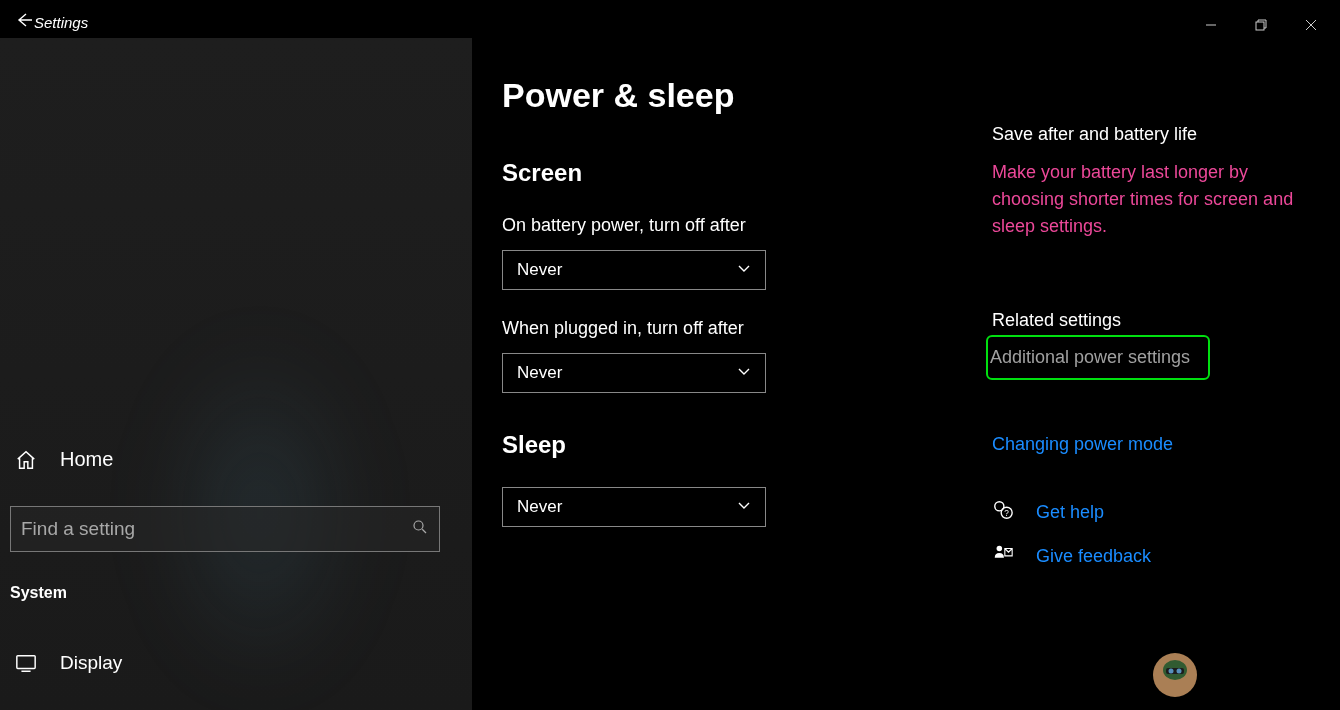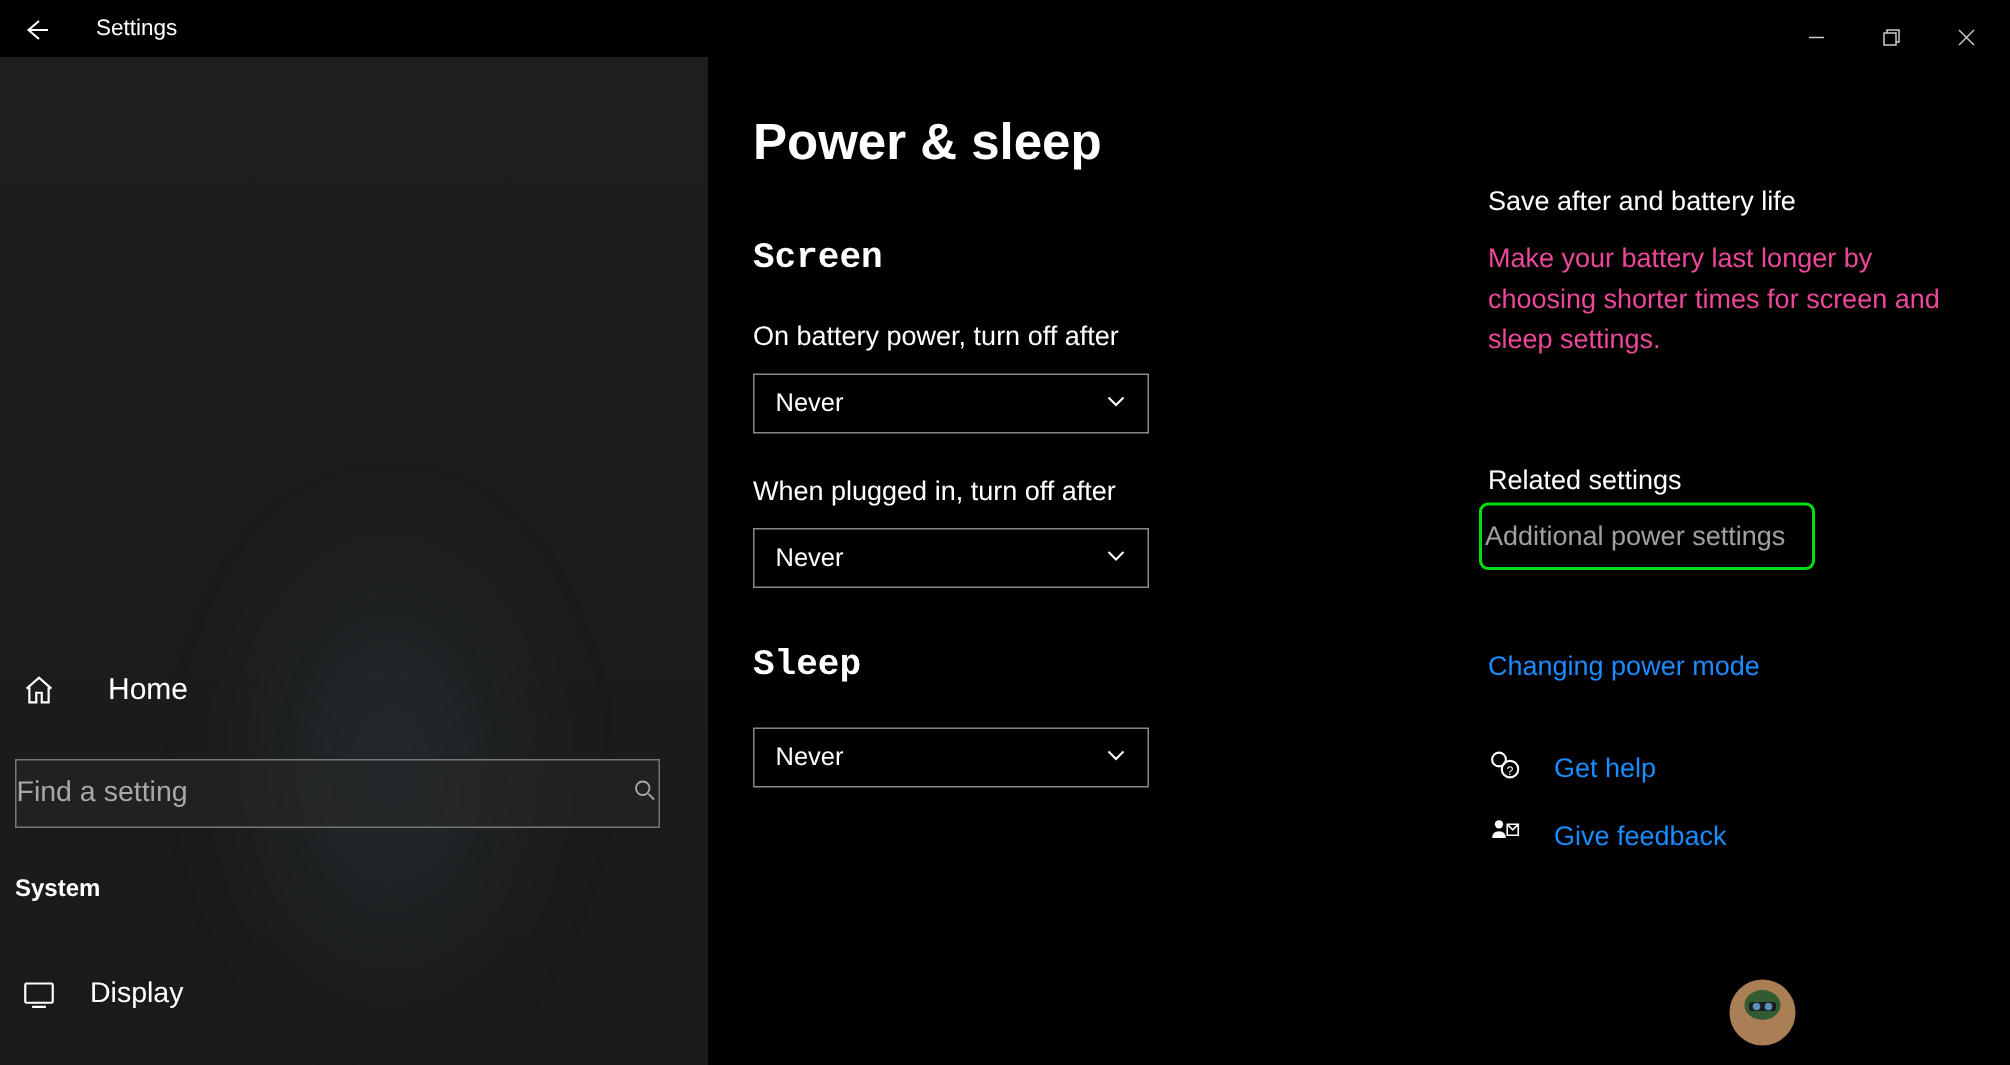--- a/index.html
+++ b/index.html
@@ -15,21 +15,22 @@
     }
     .titlebar {
       height: 38px;
       display: flex;
       justify-content: space-between;
       align-items: flex-start;
       padding: 10px 0 0 14px;
     }
     .titlebar-left {
       display: flex;
-      gap: 30px;
+      align-items: center;
+      font-style: italic;
     }
     .titlebar-title {
       font-size: 15px;
       font-weight: 400;
       color: #fff;
     }
     .titlebar-controls {
       display: flex;
       gap: 4px;
       padding-right: 6px;
@@ -60,38 +61,37 @@
       left: 150px;
       width: 200px;
       height: 350px;
       background: radial-gradient(ellipse, rgba(100,170,200,0.15), transparent 70%);
       filter: blur(40px);
       z-index: 0;
     }
     .sidebar > * { position: relative; z-index: 1; }
     .home-row {
       display: flex;
-      align-items: center;
-      gap: 34px;
+      gap: 22px;
       padding: 10px 4px;
       margin-bottom: 24px;
       cursor: pointer;
     }
     .home-label {
       font-size: 20px;
       font-weight: 400;
     }
     .search-box {
       width: 430px;
       height: 46px;
       border: 1px solid #777;
       background: rgba(40,40,40,0.5);
       display: flex;
       align-items: center;
-      padding: 0 0;
+      padding: 0 10px;
       margin-bottom: 32px;
     }
     .search-box input {
       flex: 1;
       background: transparent;
       border: none;
       color: #fff;
       font-size: 19px;
       font-family: inherit;
       outline: none;
@@ -137,21 +137,20 @@
     .page-title {
       font-size: 34px;
       font-weight: 600;
       margin-bottom: 44px;
     }
     .section-title {
       font-size: 24px;
       font-weight: 600;
       margin-bottom: 28px;
       margin-top: 38px;
-      font-family: Liberation Mono, monospace;
     }
     .section-title:first-of-type { margin-top: 0; }
     .field-label {
       font-size: 18px;
       font-weight: 400;
       color: #fff;
       margin-bottom: 14px;
       margin-top: 18px;
     }
     .field-label:first-child { margin-top: 0; }

